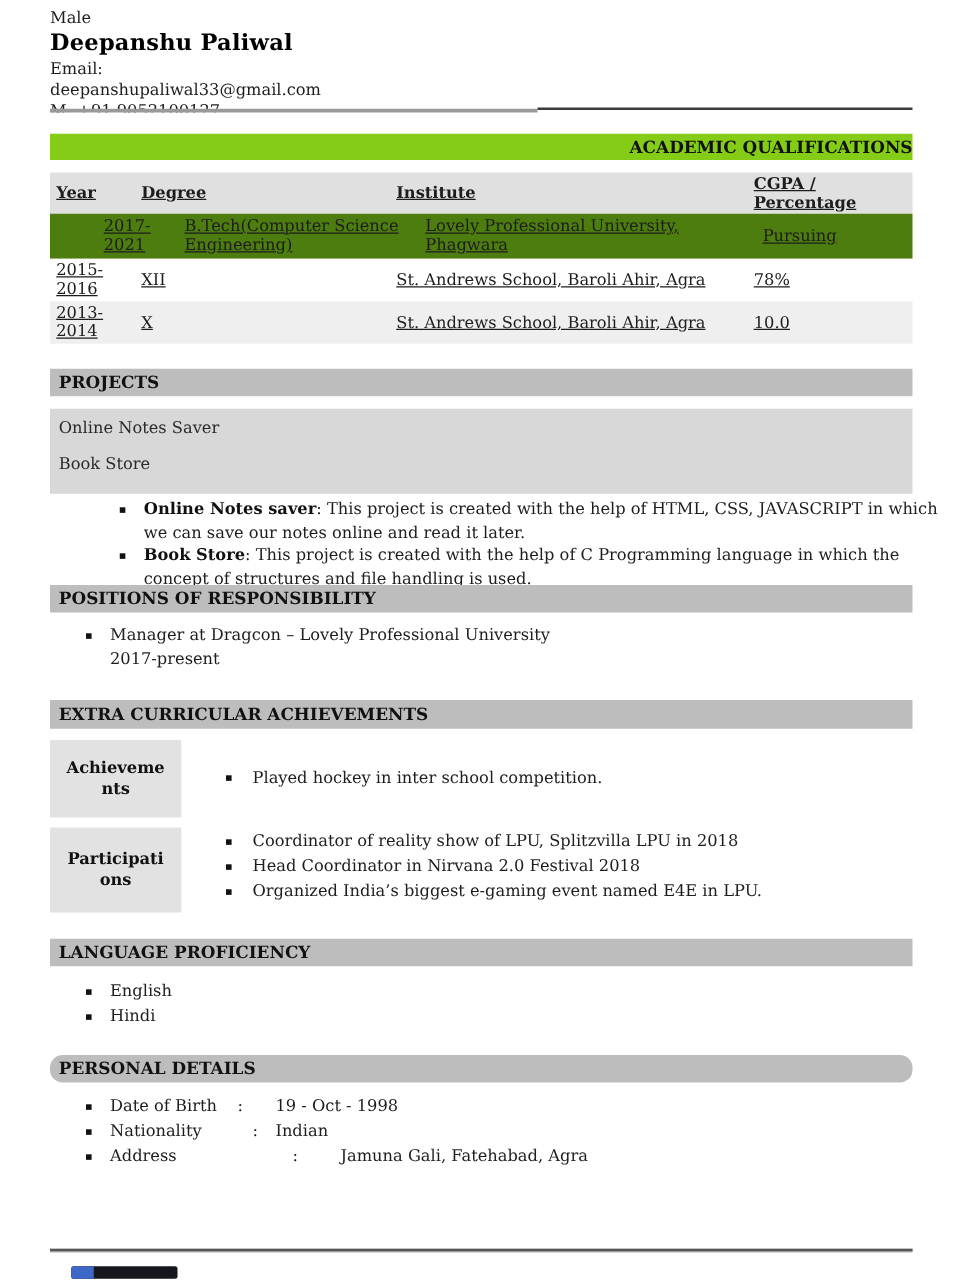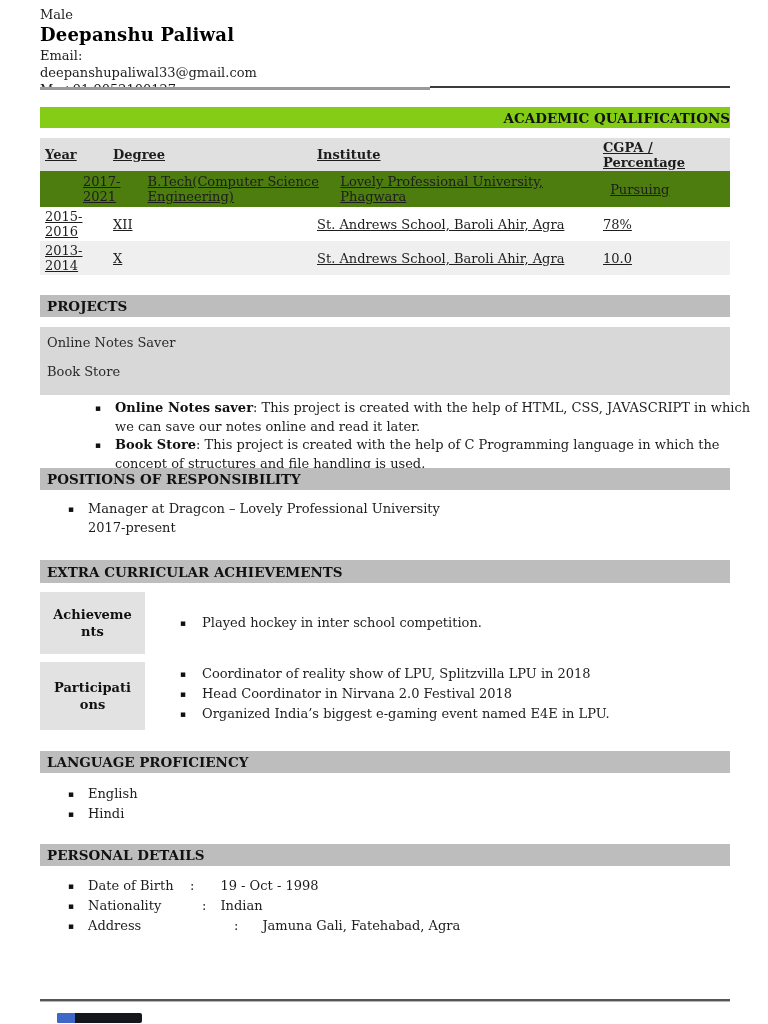--- a/index.html
+++ b/index.html
@@ -71,29 +71,29 @@
   #extra-row-0 .extra-bullets { align-self:center; }
   #extra-row-1 .extra-bullets { padding-top:2px; }
 
   
   #languages-bar { top:751px; }
   #languages-list { top:784px; padding-left:28px; }
   #languages-list .bullet-row { line-height:20px; }
   #languages-list .bq { font-size:9px; line-height:20px; }
 
   
-  #personal-bar { top:844px; }
+  #personal-bar { top:844px;border-radius:10px; }
   #personal-list { top:876px; padding-left:28px; }
   #personal-list .bullet-row { line-height:20px; }
   #personal-list .bq { font-size:9px; line-height:20px; }
   .p-lbl { display:inline-block; }
   .p-sep { display:inline-block; }
   .p-item-0 .p-lbl { width:102px; } .p-item-0 .p-val { margin-left:26px; }
   .p-item-1 .p-lbl { width:114px; } .p-item-1 .p-val { margin-left:14px; }
-  .p-item-2 .p-lbl { width:146px; } .p-item-2 .p-val { margin-left:24px; }
+  .p-item-2 .p-lbl { width:146px; } .p-item-2 .p-val { margin-left:34px; }
 
   
   #bottom-rule { top:999px; height:3px; border-top:2px solid #555; background:#b5b5b5; }
   #footer-marker { left:57px; top:1013px; width:85px; height:10px; background:#15171c; border-radius:2px; }
   #footer-marker .blue { position:absolute; left:0; top:0; width:18px; height:10px; background:#3e68c8; border-radius:2px 0 0 2px; }
 </style>
 </head>
 <body>
 
 <div class="abs content-l" id="header-block">

